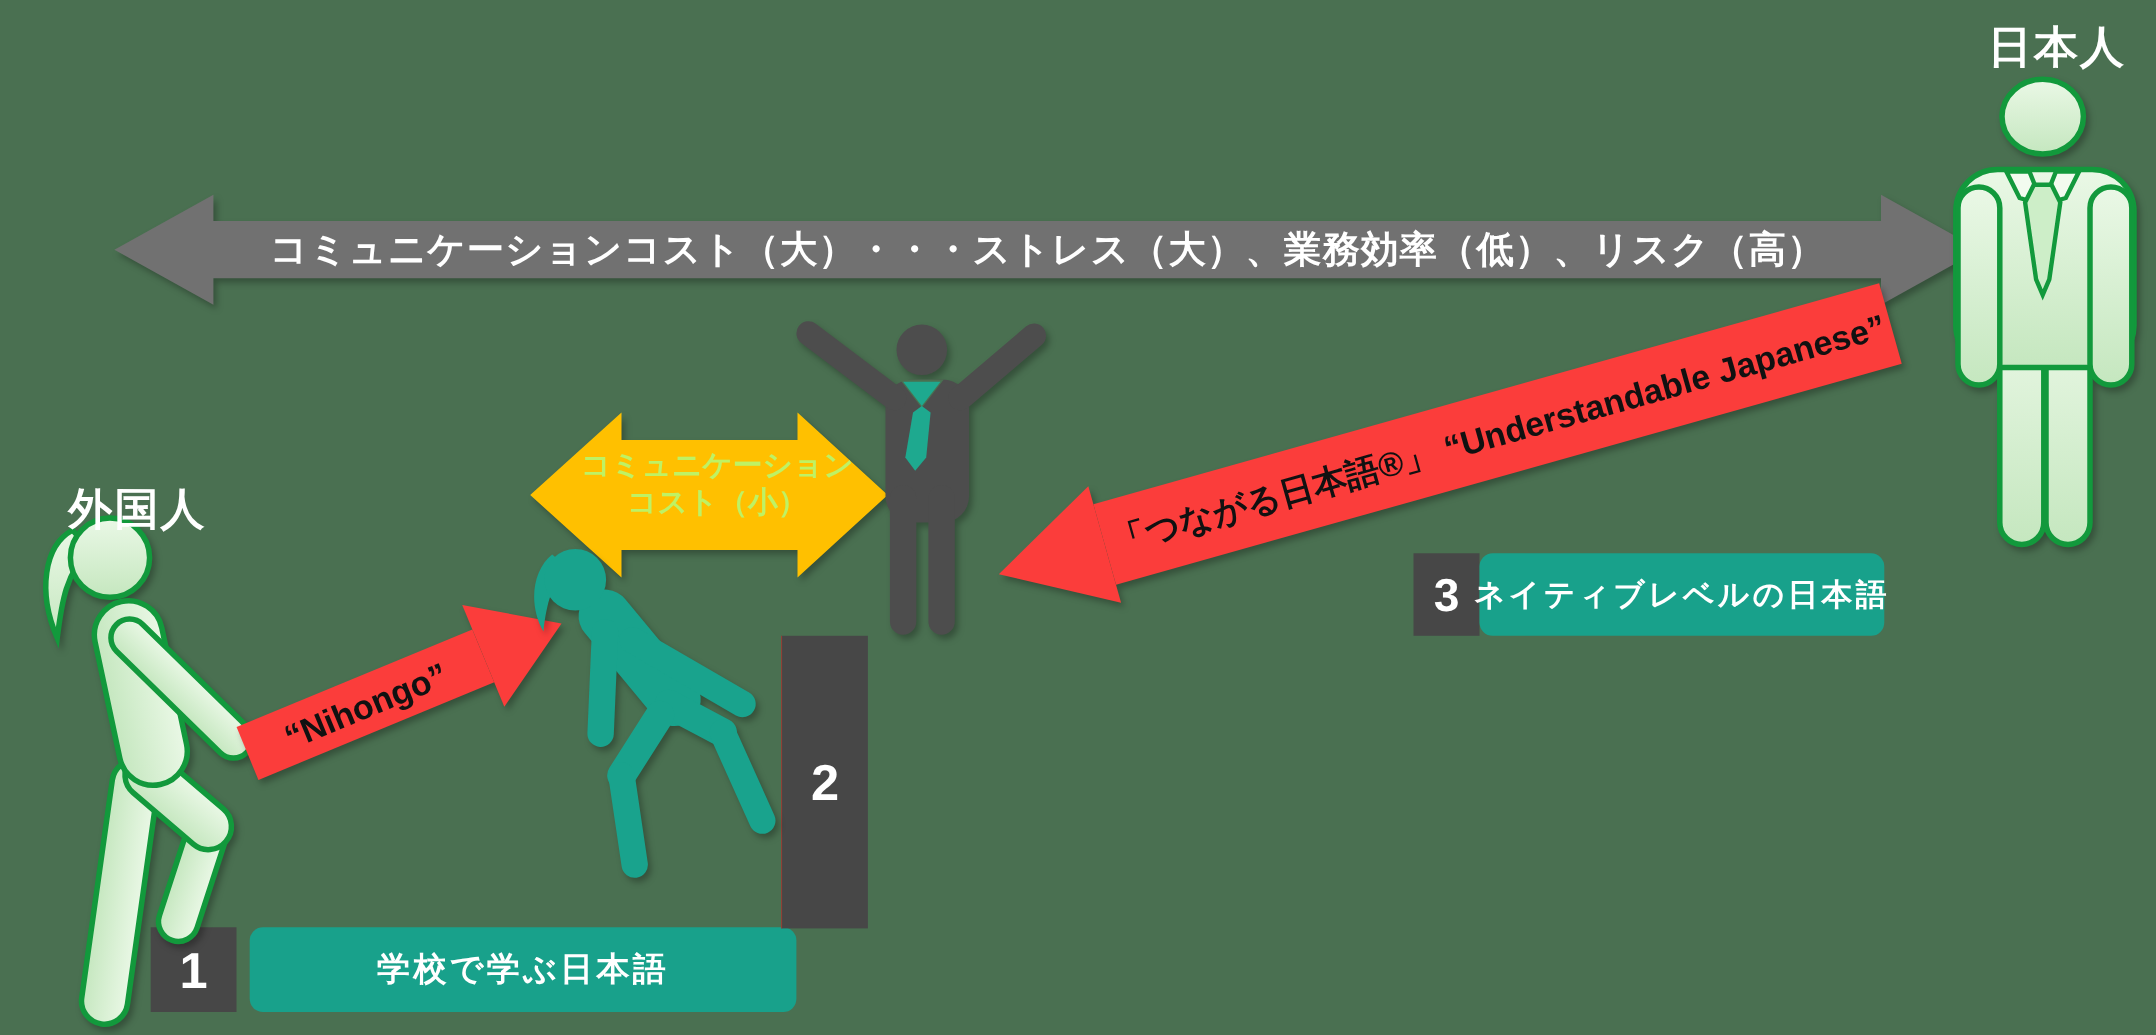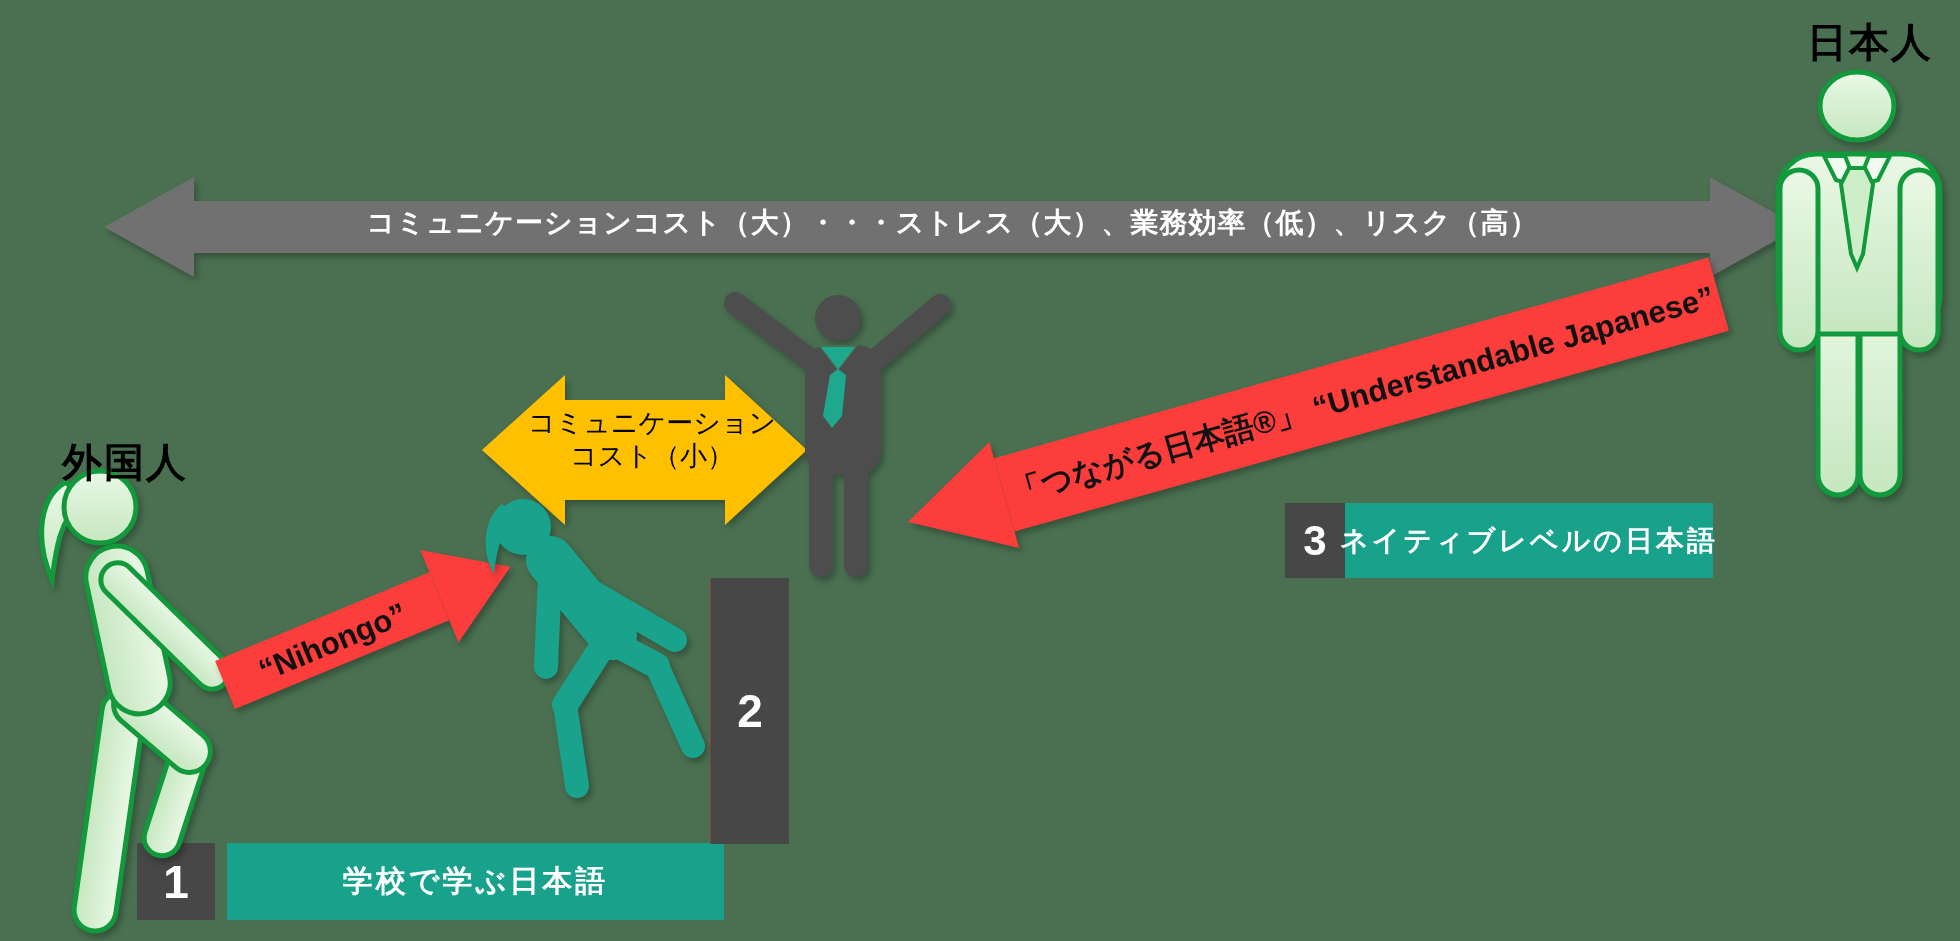--- a/index.html
+++ b/index.html
@@ -7,46 +7,46 @@
     position:relative;width:1960px;height:941px;overflow:hidden;
     background:var(--background,#4a7051);
     font-family:"Liberation Sans","DejaVu Sans",sans-serif;
   }
   .abs{position:absolute;}
   .flex-center{display:flex;align-items:center;justify-content:center;}
   .shadow{filter:drop-shadow(3px 4px 3px rgba(0,0,0,.28));}
 
   
   .person-label{
-    color:#000000;font-size:40px;font-weight:700;letter-spacing:2px;
+    color:#ffffff;font-size:40px;font-weight:700;letter-spacing:2px;
     text-align:center;white-space:nowrap;z-index:6;
   }
 
   
   .gray-arrow-text{
     left:180px;top:204px;width:1545px;height:46px;
-    color:#fff;font-size:28px;font-weight:700;letter-spacing:1px;
+    color:#fff;font-size:34px;font-weight:700;letter-spacing:1px;
     text-align:center;white-space:nowrap;z-index:2;
   }
 
   
   .orange-arrow-text{
     left:497px;top:407px;width:310px;z-index:3;
-    color:#000000;font-weight:400;font-size:27px;line-height:33px;
+    color:#bef264;font-weight:700;font-size:27px;line-height:33px;
     text-align:center;white-space:nowrap;
   }
 
   
   .step-num{
     background:var(--dark-box,#474747);color:#fff;
     font-size:46px;font-weight:700;z-index:2;
   }
   .step-bar{
     background:var(--teal,#18a18b);color:#fff;
-    font-weight:700;letter-spacing:3px;white-space:nowrap;z-index:2;
+    font-weight:700;letter-spacing:3px;white-space:nowrap;z-index:2;border-radius:12px;
   }
   svg text{font-family:"Liberation Sans","DejaVu Sans",sans-serif;}
   .z1{z-index:1}.z2{z-index:2}.z3{z-index:3}.z4{z-index:4}.z5{z-index:5}
 </style>
 </head>
 <body>
 
 <div class="stage">
 
   <svg class="abs shadow z1" style="left:100px;top:170px;" width="1705" height="115" viewBox="0 0 1705 115">

